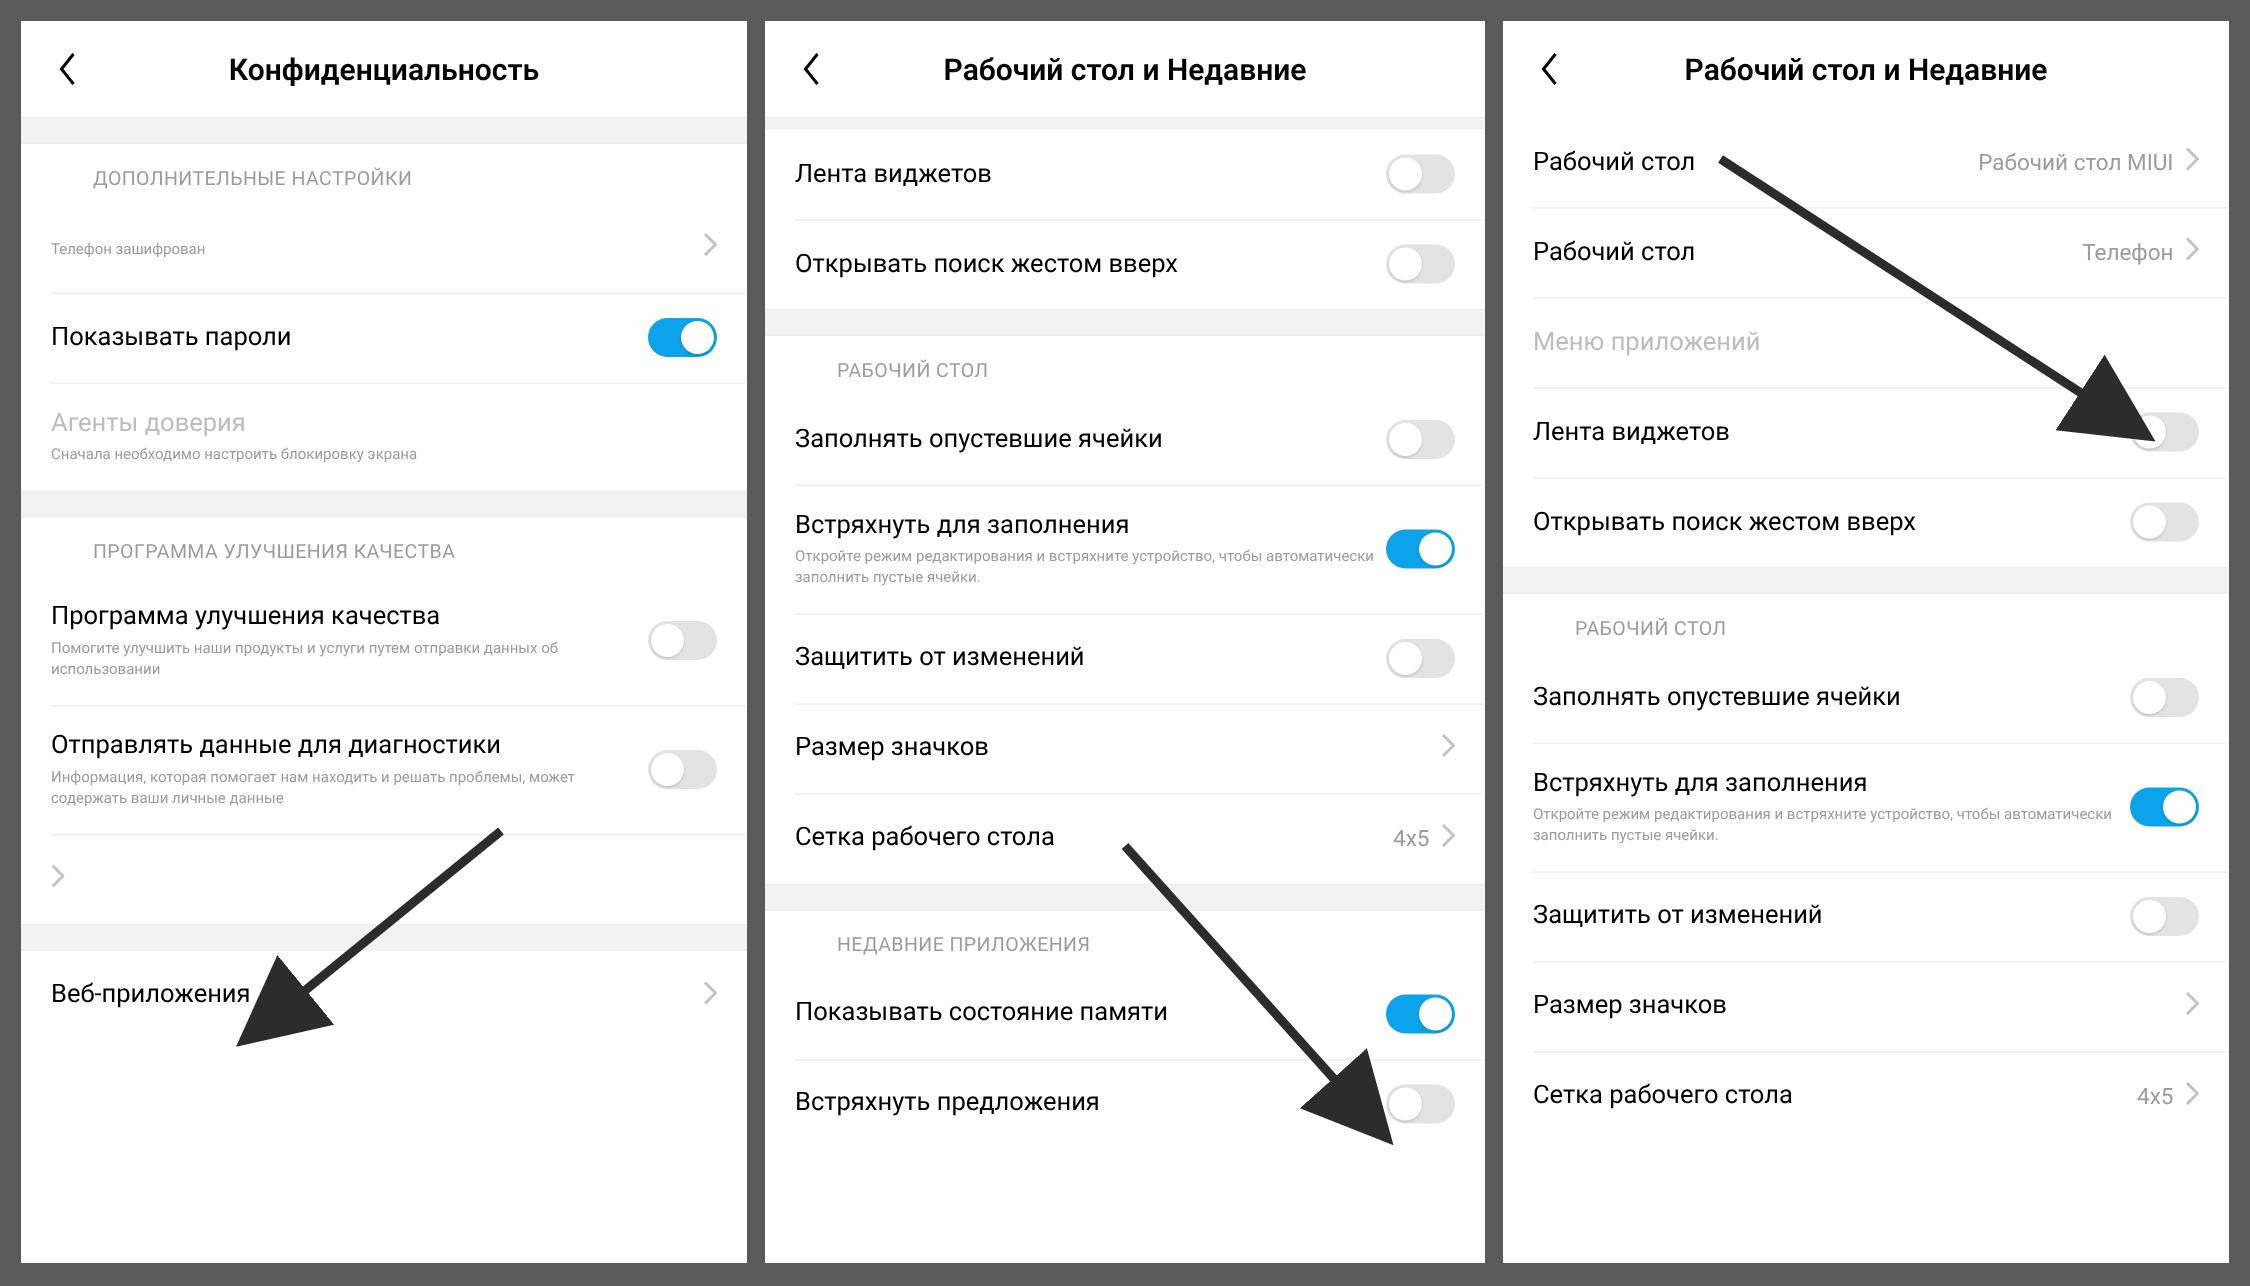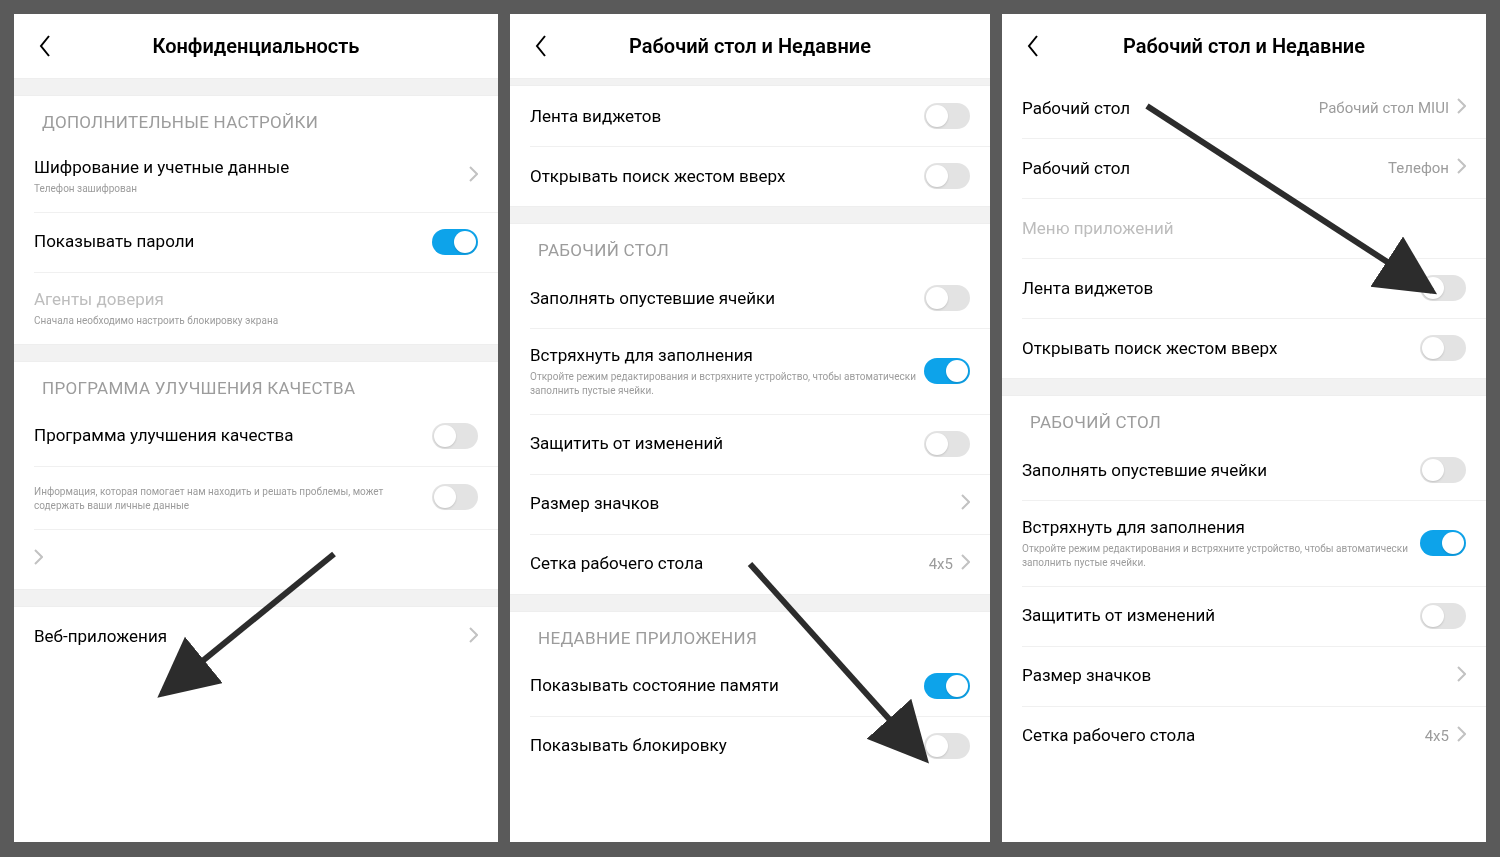--- a/index.html
+++ b/index.html
@@ -17,21 +17,21 @@
   .header {
     display:flex; align-items:center; height:64px;
     padding:0 16px; background:#fff; position:relative; flex-shrink:0;
   }
   .back { width:30px; height:30px; display:flex; align-items:center; justify-content:center; cursor:pointer; }
   .back svg { width:14px; height:24px; stroke:#000; stroke-width:2; fill:none; }
   .title { position:absolute; left:0; right:0; text-align:center; font-size:20px; font-weight:600; color:#000; pointer-events:none; }
   .content { flex:1; background:#fff; overflow:hidden; }
   .gap { height:18px; background:#f2f2f2; border-top:1px solid #eee; border-bottom:1px solid #eee; }
   .gap.sm { height:8px; }
-  .sect-h { font-size:17px; color:#9c9c9c; letter-spacing:.3px; padding:16px 28px 8px; }
+  .sect-h { font-size:13px; color:#9c9c9c; letter-spacing:.3px; padding:16px 28px 8px;margin-left:20px; }
   .row {
     display:flex; align-items:center; padding:16px 20px; min-height:60px;
     background:#fff; position:relative;
   }
   .row + .row::before { content:""; position:absolute; top:0; left:20px; right:0; height:1px; background:#f0f0f0; }
   .row.ptop::before { display:none; }
   .txt { flex:1; min-width:0; }
   .lbl { font-size:17px; color:#000; line-height:1.35; }
   .lbl.dis { color:#bdbdbd; }
   .sub { font-size:10px; color:#9c9c9c; margin-top:3px; line-height:1.4; }
@@ -62,21 +62,20 @@
           <polyline points="11,2 3,12 11,22"></polyline>
         </svg>
     </div>
     <div class="title">Конфиденциальность</div>
   </div>
   <div class="content">
     <div class="gap"></div>
     <div class="sect-h">ДОПОЛНИТЕЛЬНЫЕ НАСТРОЙКИ</div>
     <div class="row ptop">
       <div class="txt">
-        <div class="lbl">Шифрование и учетные данные</div>
         <div class="sub">Телефон зашифрован</div>
       </div>
       <span class="chev"><svg viewBox="0 0 9 16">
             <polyline points="1,1 8,8 1,15"></polyline>
           </svg></span>
     </div>
     <div class="row">
       <div class="txt">
           <div class="lbl">Показывать пароли</div>
         </div>
@@ -86,25 +85,27 @@
       <div class="txt">
         <div class="lbl dis">Агенты доверия</div>
         <div class="sub">Сначала необходимо настроить блокировку экрана</div>
       </div>
     </div>
     <div class="gap"></div>
     <div class="sect-h">ПРОГРАММА УЛУЧШЕНИЯ КАЧЕСТВА</div>
     <div class="row ptop">
       <div class="txt">
         <div class="lbl">Программа улучшения качества</div>
-      </div>
-      <div class="tog"></div>
-    </div>
-    <div class="row">
-      <div class="txt">
+        <div class="sub">Помогите улучшить наши продукты и услуги путем отправки данных об использовании</div>
+      </div>
+      <div class="tog"></div>
+    </div>
+    <div class="row">
+      <div class="txt">
+        <div class="lbl">Отправлять данные для диагностики</div>
         <div class="sub">Информация, которая помогает нам находить и решать проблемы, может содержать ваши личные данные</div>
       </div>
       <div class="tog"></div>
     </div>
     <div class="row">
       <span class="chev"><svg viewBox="0 0 9 16">
             <polyline points="1,1 8,8 1,15"></polyline>
           </svg></span>
     </div>
     <div class="gap"></div>
@@ -193,21 +194,21 @@
     <div class="gap"></div>
     <div class="sect-h">НЕДАВНИЕ ПРИЛОЖЕНИЯ</div>
     <div class="row ptop">
       <div class="txt">
           <div class="lbl">Показывать состояние памяти</div>
         </div>
       <div class="tog on"></div>
     </div>
     <div class="row">
       <div class="txt">
-          <div class="lbl">Показывать блокировку</div>
+          <div class="lbl">Встряхнуть предложения</div>
         </div>
       <div class="tog"></div>
     </div>
   </div>
   <div class="arrow" style="left:220px;top:540px;">
     <svg width="230" height="230">
         <defs>
           <marker id="ah2" markerWidth="12" markerHeight="12" refX="9" refY="5" orient="auto">
             <path d="M0,0 L10,5 L0,10 z" fill="#2c2c2c"></path>
           </marker>

